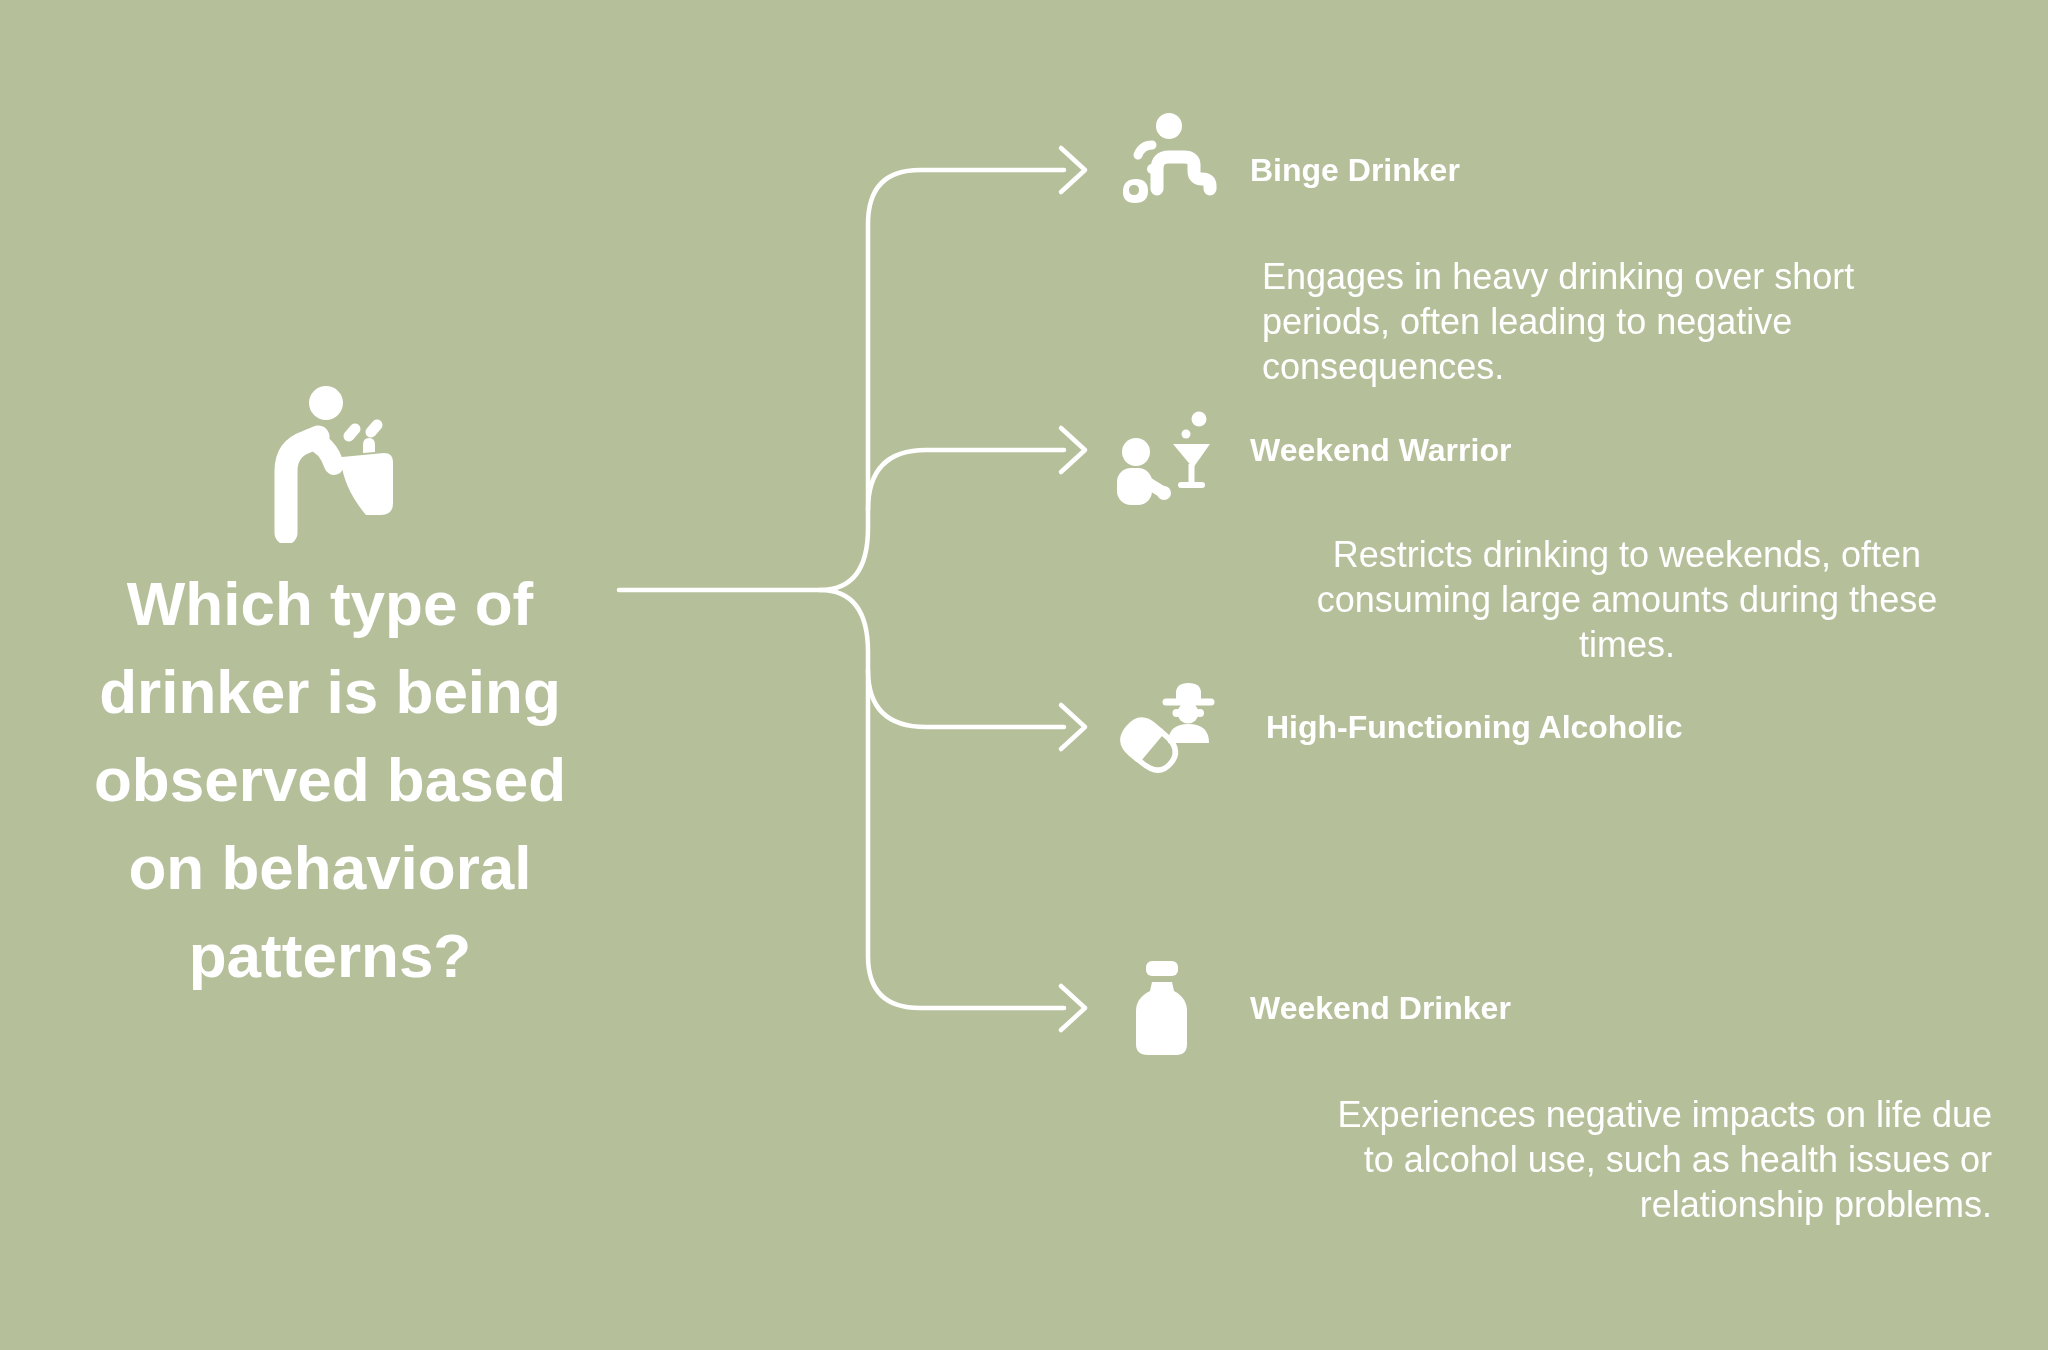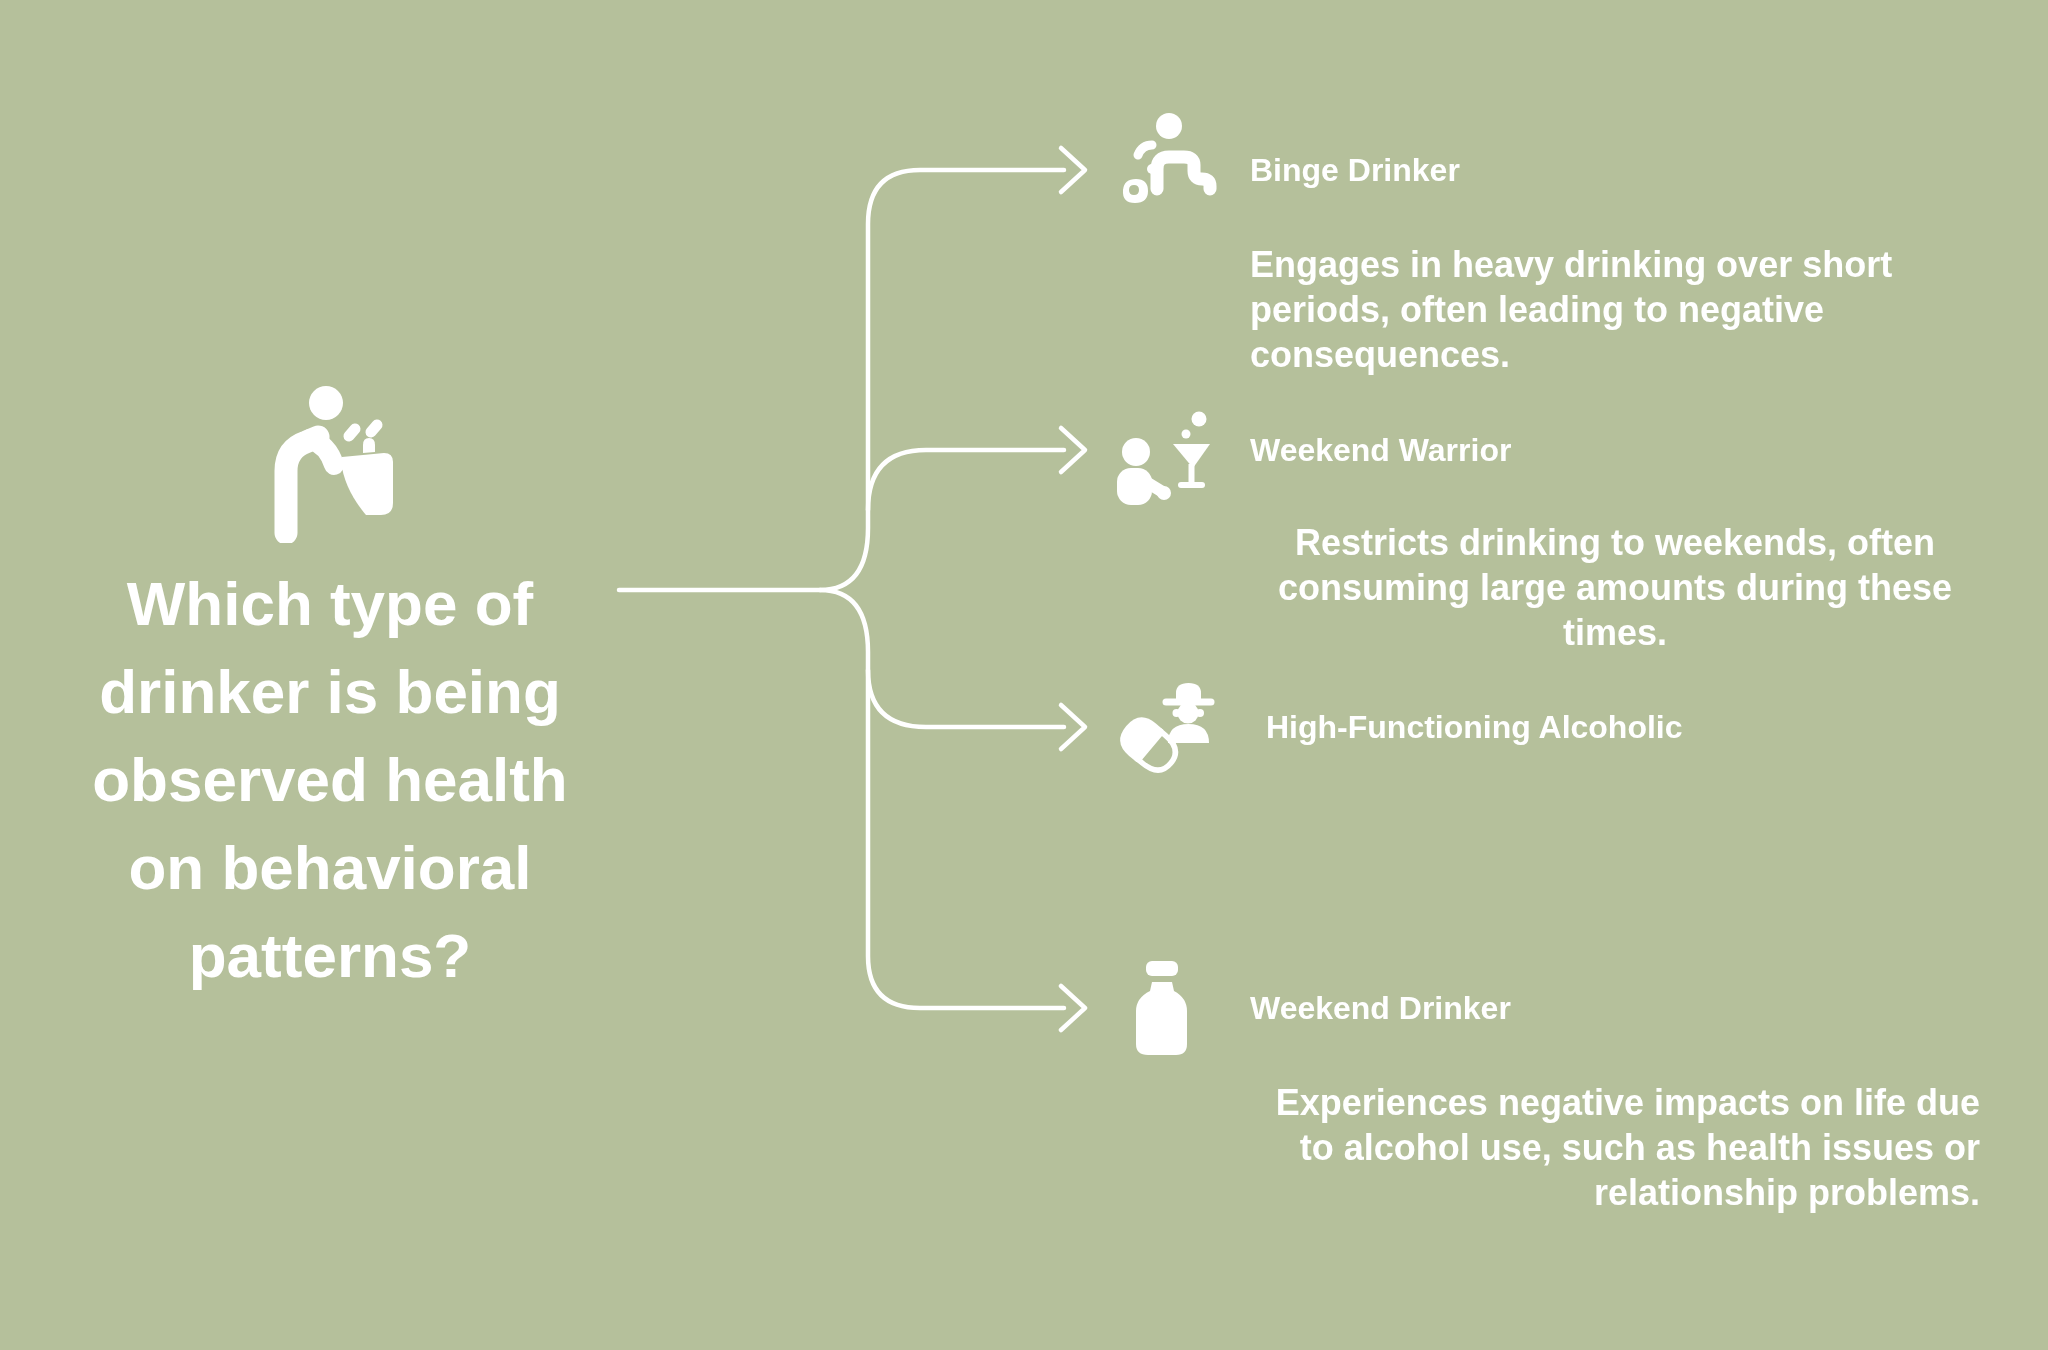--- a/index.html
+++ b/index.html
@@ -31,22 +31,22 @@
   .icon-b3{left:1106px;top:669px;width:116px;height:116px;}
   .icon-b4{left:1128px;top:954px;width:66px;height:106px;}
 
   .branch-title{
     position:absolute;left:1250px;margin:0;
     font-size:32px;font-weight:bold;line-height:54px;white-space:nowrap;
   }
   .title-b1{top:143px;} .title-b2{top:423px;} .title-b3{top:700px;margin-left:16px;} .title-b4{top:981px;}
 
   .branch-desc{
-    position:absolute;left:1250px;width:730px;margin:0;
-    font-size:36px;font-weight:700;line-height:45px;white-space:pre-line;
+    position:absolute;left:1250px;width:730px;margin:12px;
+    font-size:36px;font-weight:400;line-height:45px;white-space:pre-line;
   }
   .desc-b1{top:242px;} .desc-b2{top:520px;text-align:center;} .desc-b3{top:800px;} .desc-b4{top:1080px;text-align:right;}
 
   svg{display:block;}
 </style>
 </head>
 <body>
 
 <div class="canvas">
 
@@ -73,21 +73,21 @@
       <path d="M 24 158 L 24 96 Q 24 74 44 67 L 56 62" fill="none" stroke="currentColor" stroke-width="23" stroke-linecap="round" stroke-linejoin="round"></path>
       <path d="M 48 64 Q 66 70 72 90" fill="none" stroke="currentColor" stroke-width="20" stroke-linecap="round"></path>
       <path d="M 87 61 L 93 54" fill="none" stroke="currentColor" stroke-width="11" stroke-linecap="round"></path>
       <path d="M 109 57 L 115 50" fill="none" stroke="currentColor" stroke-width="11" stroke-linecap="round"></path>
       <path d="M 101 78 L 101 70 Q 101 63 107 63 Q 113 63 113 70 L 113 77 Z"></path>
       <path d="M 80 82 L 122 78 Q 131 78 131 87 L 131 128 Q 131 140 119 140 L 104 140 Q 82 114 79 86 Z"></path>
     </g>
   </svg>
   <div class="q-text">Which type of
 drinker is being
-observed health
+observed based
 on behavioral
 patterns?</div>
 
   <svg class="branch-icon icon-b1" viewBox="0 0 106 106">
     <g fill="currentColor">
       <circle cx="57" cy="25" r="13"></circle>
       <path d="M 45 88 V 68 Q 45 56 57 56 H 72 Q 82 56 82 64 V 70 Q 82 78 90 78 Q 98 78 98 85 V 88" fill="none" stroke="currentColor" stroke-width="13" stroke-linecap="round" stroke-linejoin="round"></path>
       <path d="M 26 54 Q 30 44 40 44" fill="none" stroke="currentColor" stroke-width="9" stroke-linecap="round"></path>
       <circle cx="40" cy="68" r="5"></circle>
       <path fill-rule="evenodd" d="M 24 78 Q 36 78 36 90 Q 36 102 23 102 Q 10 102 11 89 Q 12 78 24 78 Z M 22 84 Q 17 84 17 89 Q 17 94 22 94 Q 27 94 27 89 Q 27 84 22 84 Z"></path>

